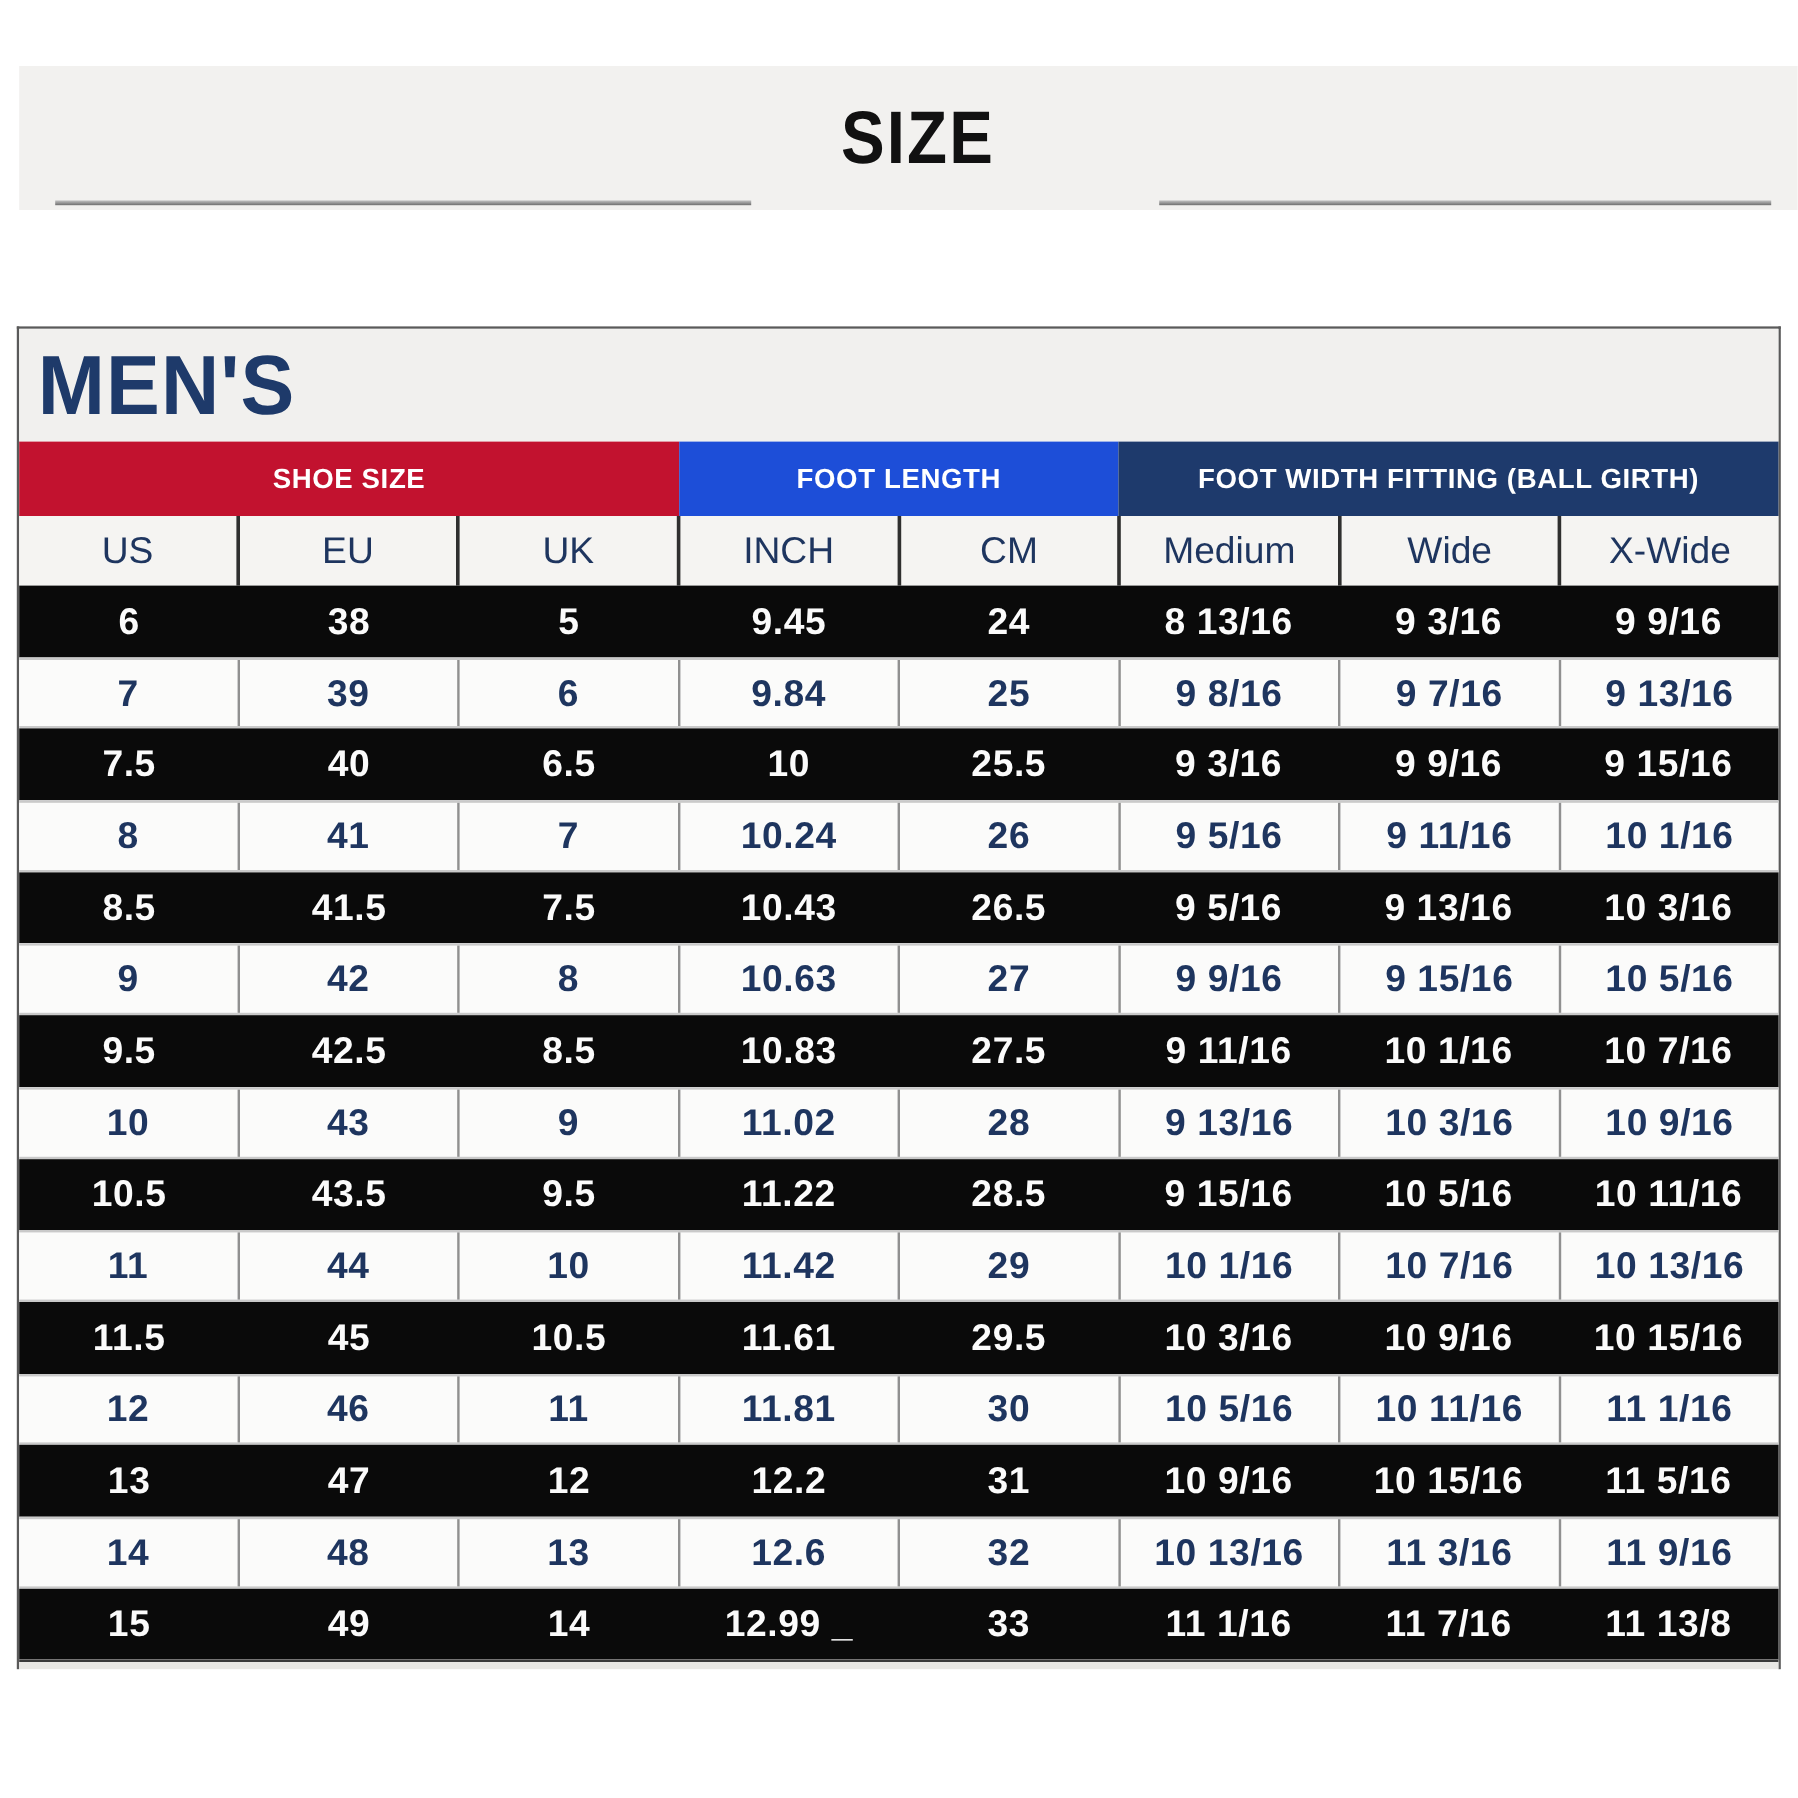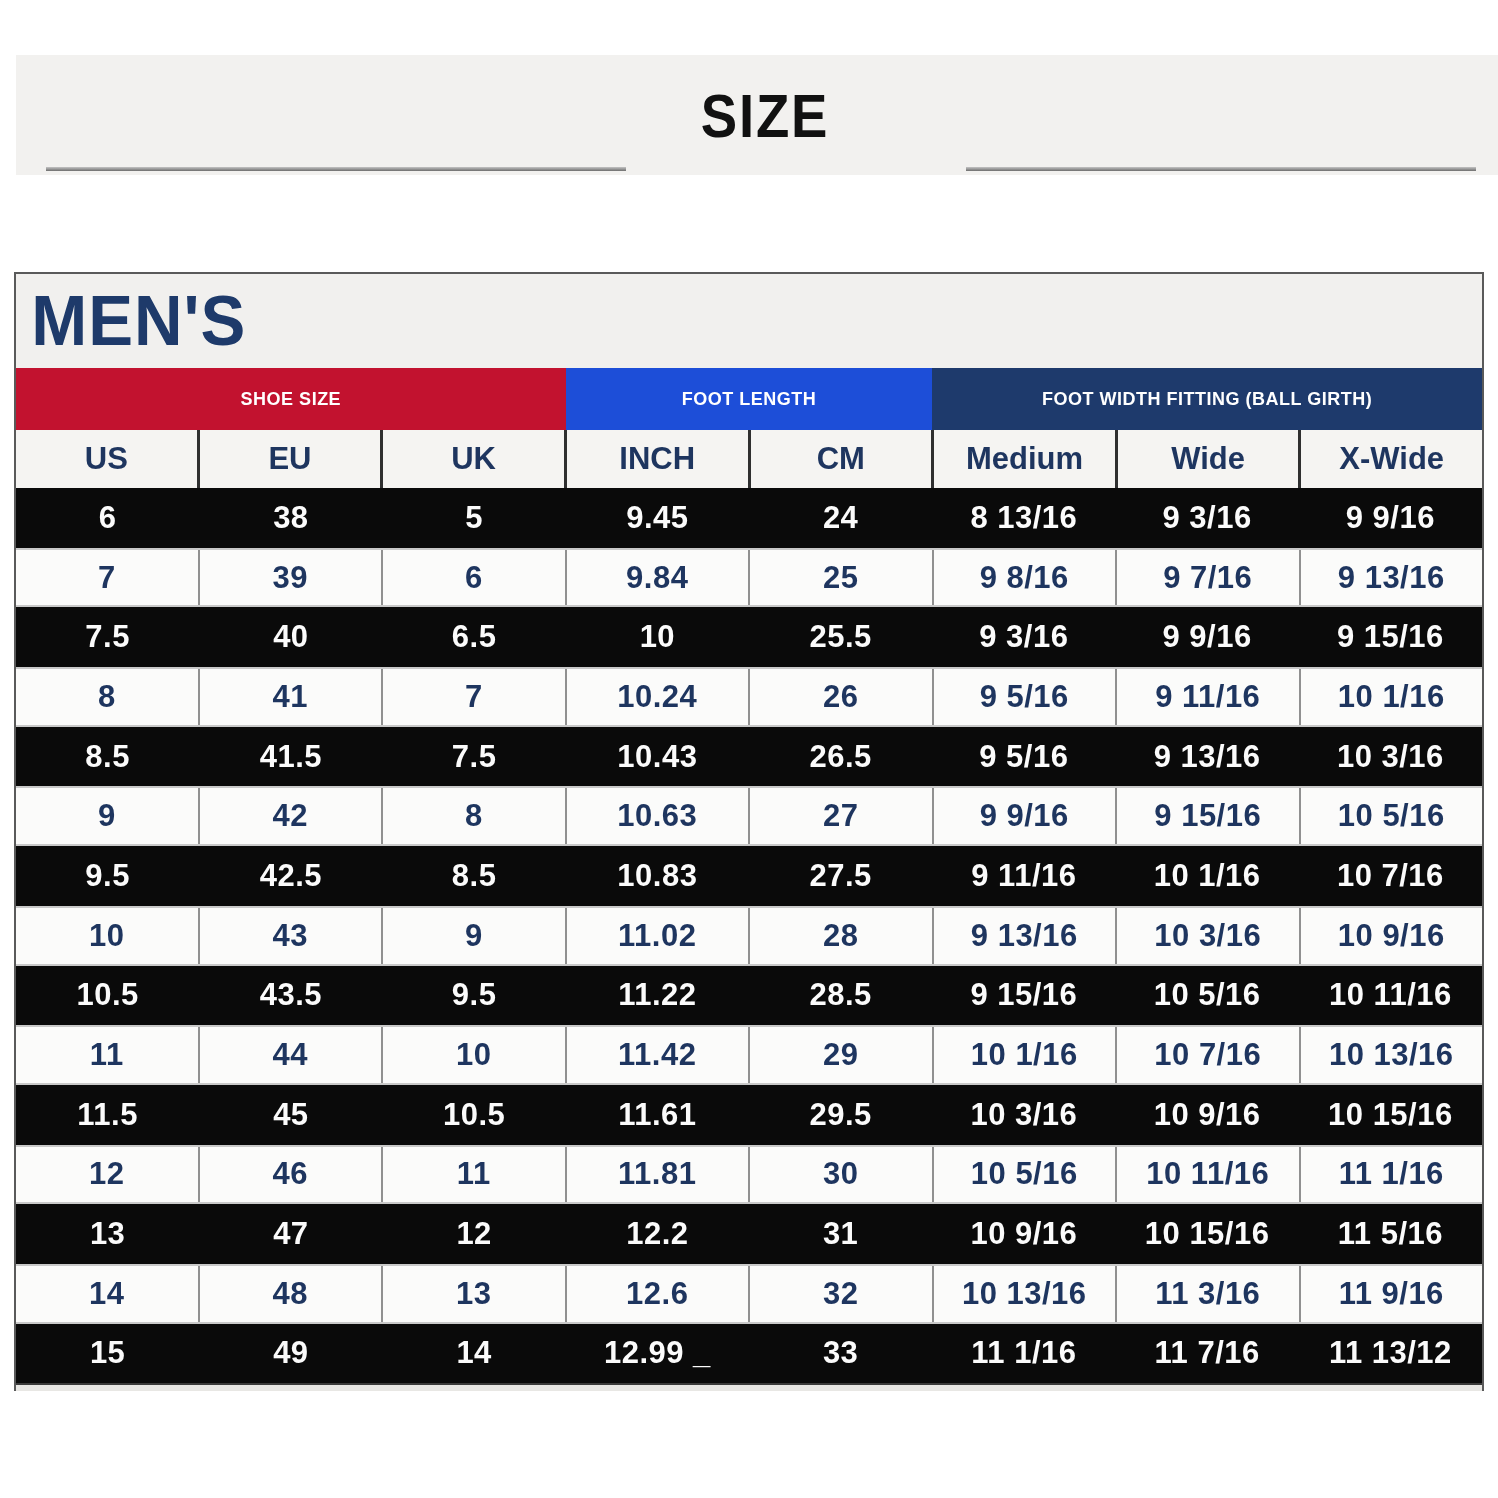--- a/index.html
+++ b/index.html
@@ -38,27 +38,27 @@
     display:flex; align-items:center;
   }
   .title-row .mens {
     font-size:70px; font-weight:bold; color:#1e3a6a;
     padding-left:16px; letter-spacing:1px; transform:scaleX(0.96);
     transform-origin:left center;
   }
   .group-row { display:flex; height:62px; }
   .group-cell {
     display:flex; align-items:center; justify-content:center;
-    color:#ffffff; font-weight:bold; font-size:18px;
+    color:#ffffff; font-weight:bold; font-size:23px;
     letter-spacing:0.5px; font-stretch:condensed;
   }
   .col-row { display:flex; height:58px; background:#f5f4f2; }
   .col-cell {
     flex:1; display:flex; align-items:center; justify-content:center;
-    color:#1e355f; font-weight:bold; font-size:31px;
+    color:#1e355f; font-weight:normal; font-size:31px;
     border-right:3px solid #2f2f2f; font-stretch:condensed;
   }
   .col-cell:last-child { border-right:none; }
 
   .data-row { display:flex; height:59.7px; }
   .data-row.dark { background:#0a0a0a; }
   .data-row.dark .cell { color:#fbfbfb; }
   .data-row.light {
     background:#fbfbfa;
     border-top:2px solid #c9c9c9; border-bottom:2px solid #c9c9c9;
@@ -244,17 +244,17 @@
         <div class="cell">11 9/16</div>
       </div>
       <div class="data-row dark">
         <div class="cell">15</div>
         <div class="cell">49</div>
         <div class="cell">14</div>
         <div class="cell">12.99 _</div>
         <div class="cell">33</div>
         <div class="cell">11 1/16</div>
         <div class="cell">11 7/16</div>
-        <div class="cell">11 13/12</div>
+        <div class="cell">11 13/8</div>
       </div>
     </div>
   <div class="bottom-strip"></div>
 </div>
 
 </body></html>

